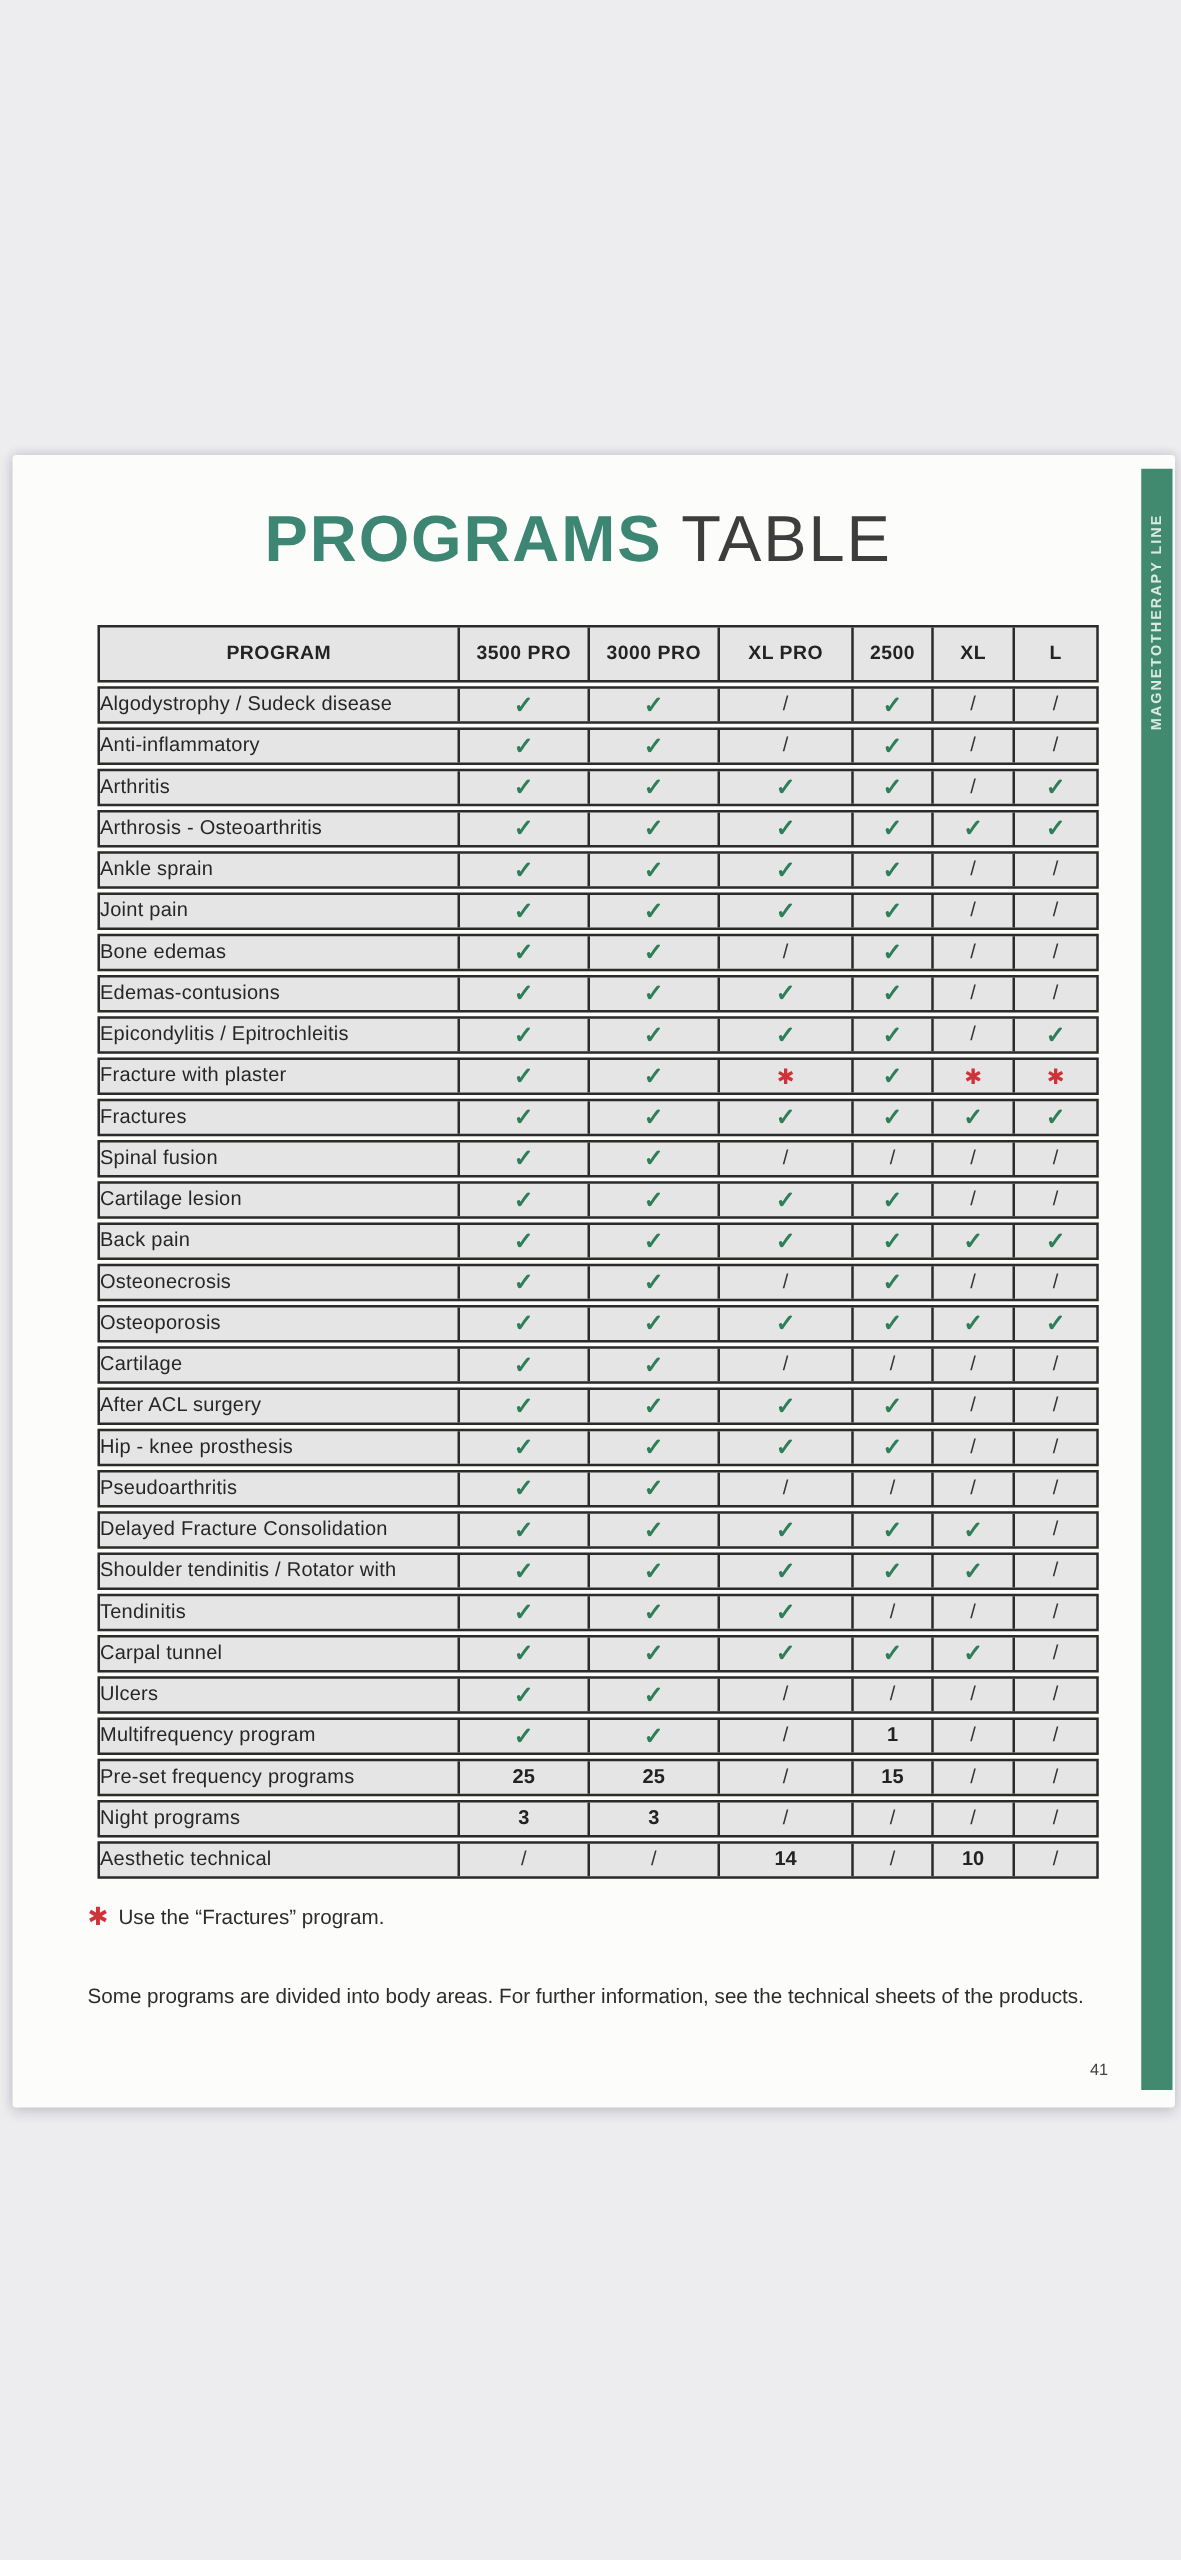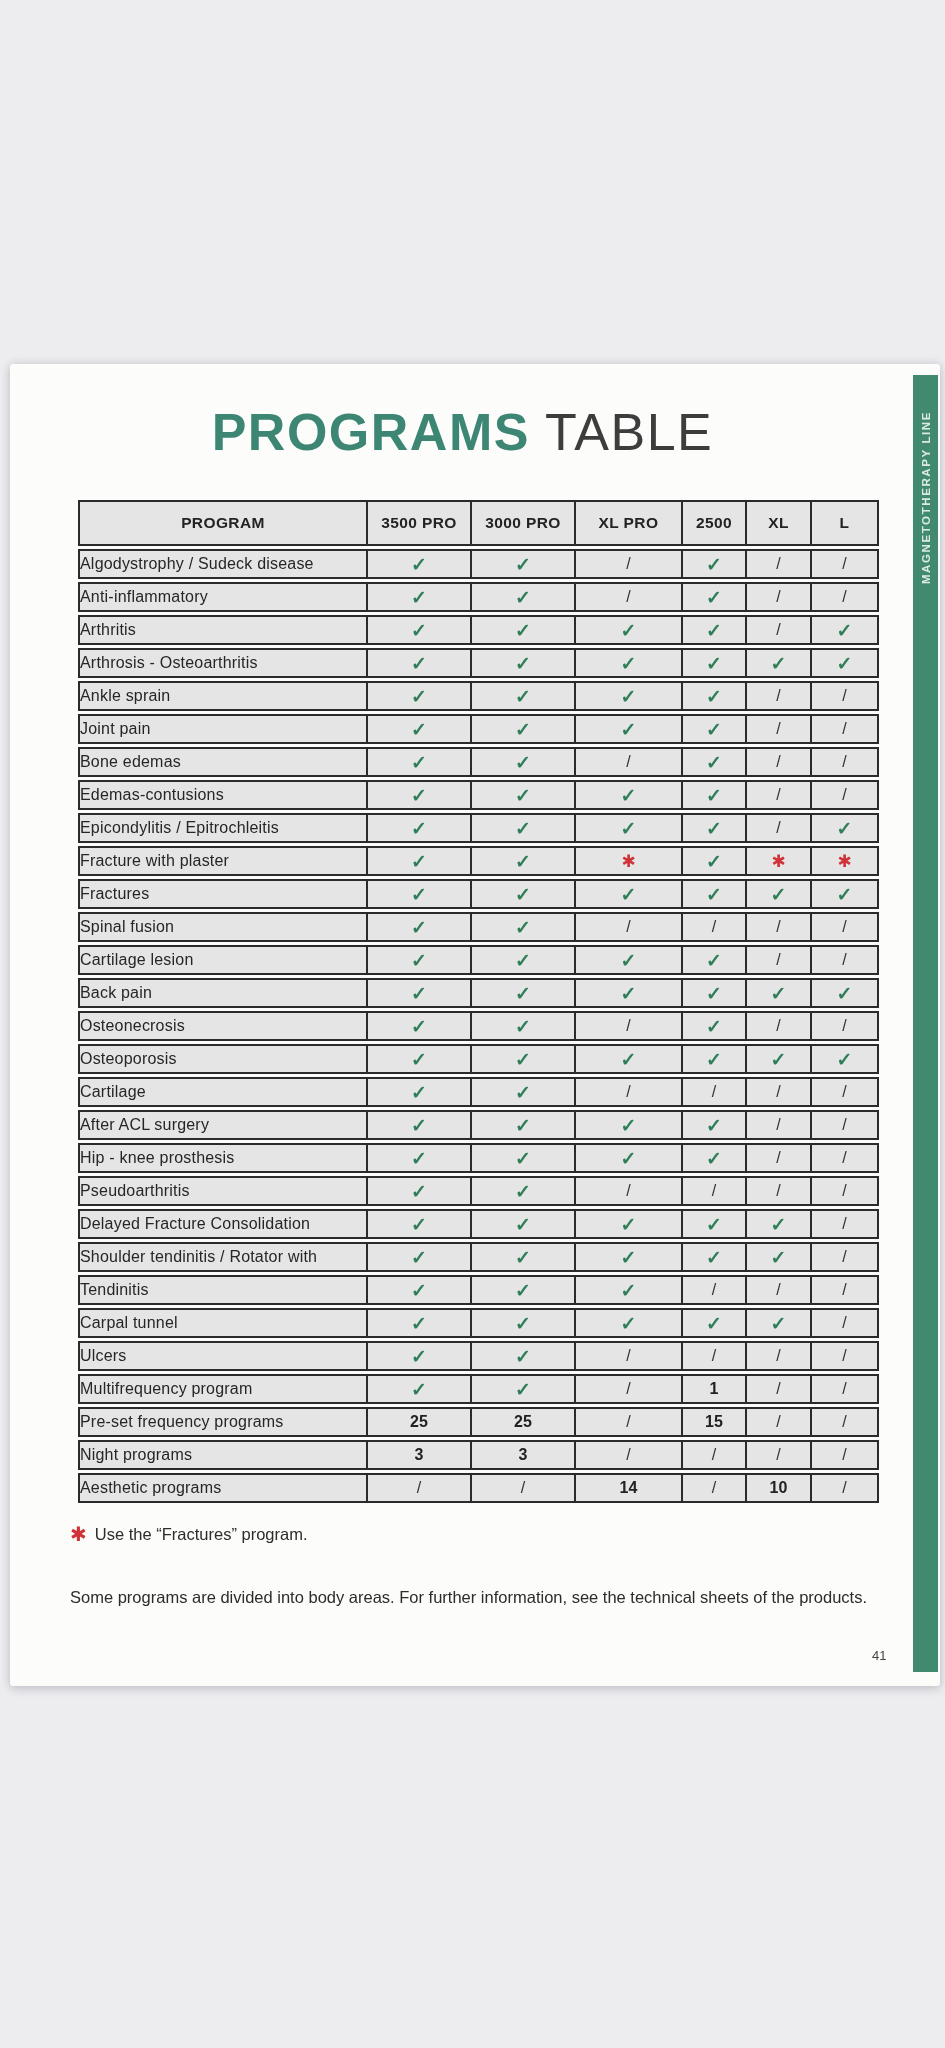--- a/index.html
+++ b/index.html
@@ -398,21 +398,21 @@
         <div class="trow">
           <div class="cell label">Night programs</div>
           <div class="cell c-num">3</div>
           <div class="cell c-num">3</div>
           <div class="cell c-slash">/</div>
           <div class="cell c-slash">/</div>
           <div class="cell c-slash">/</div>
           <div class="cell c-slash">/</div>
         </div>
         <div class="trow">
-          <div class="cell label">Aesthetic programs</div>
+          <div class="cell label">Aesthetic technical</div>
           <div class="cell c-slash">/</div>
           <div class="cell c-slash">/</div>
           <div class="cell c-num">14</div>
           <div class="cell c-slash">/</div>
           <div class="cell c-num">10</div>
           <div class="cell c-slash">/</div>
         </div>
       </div>
 
     <div class="footnote">

